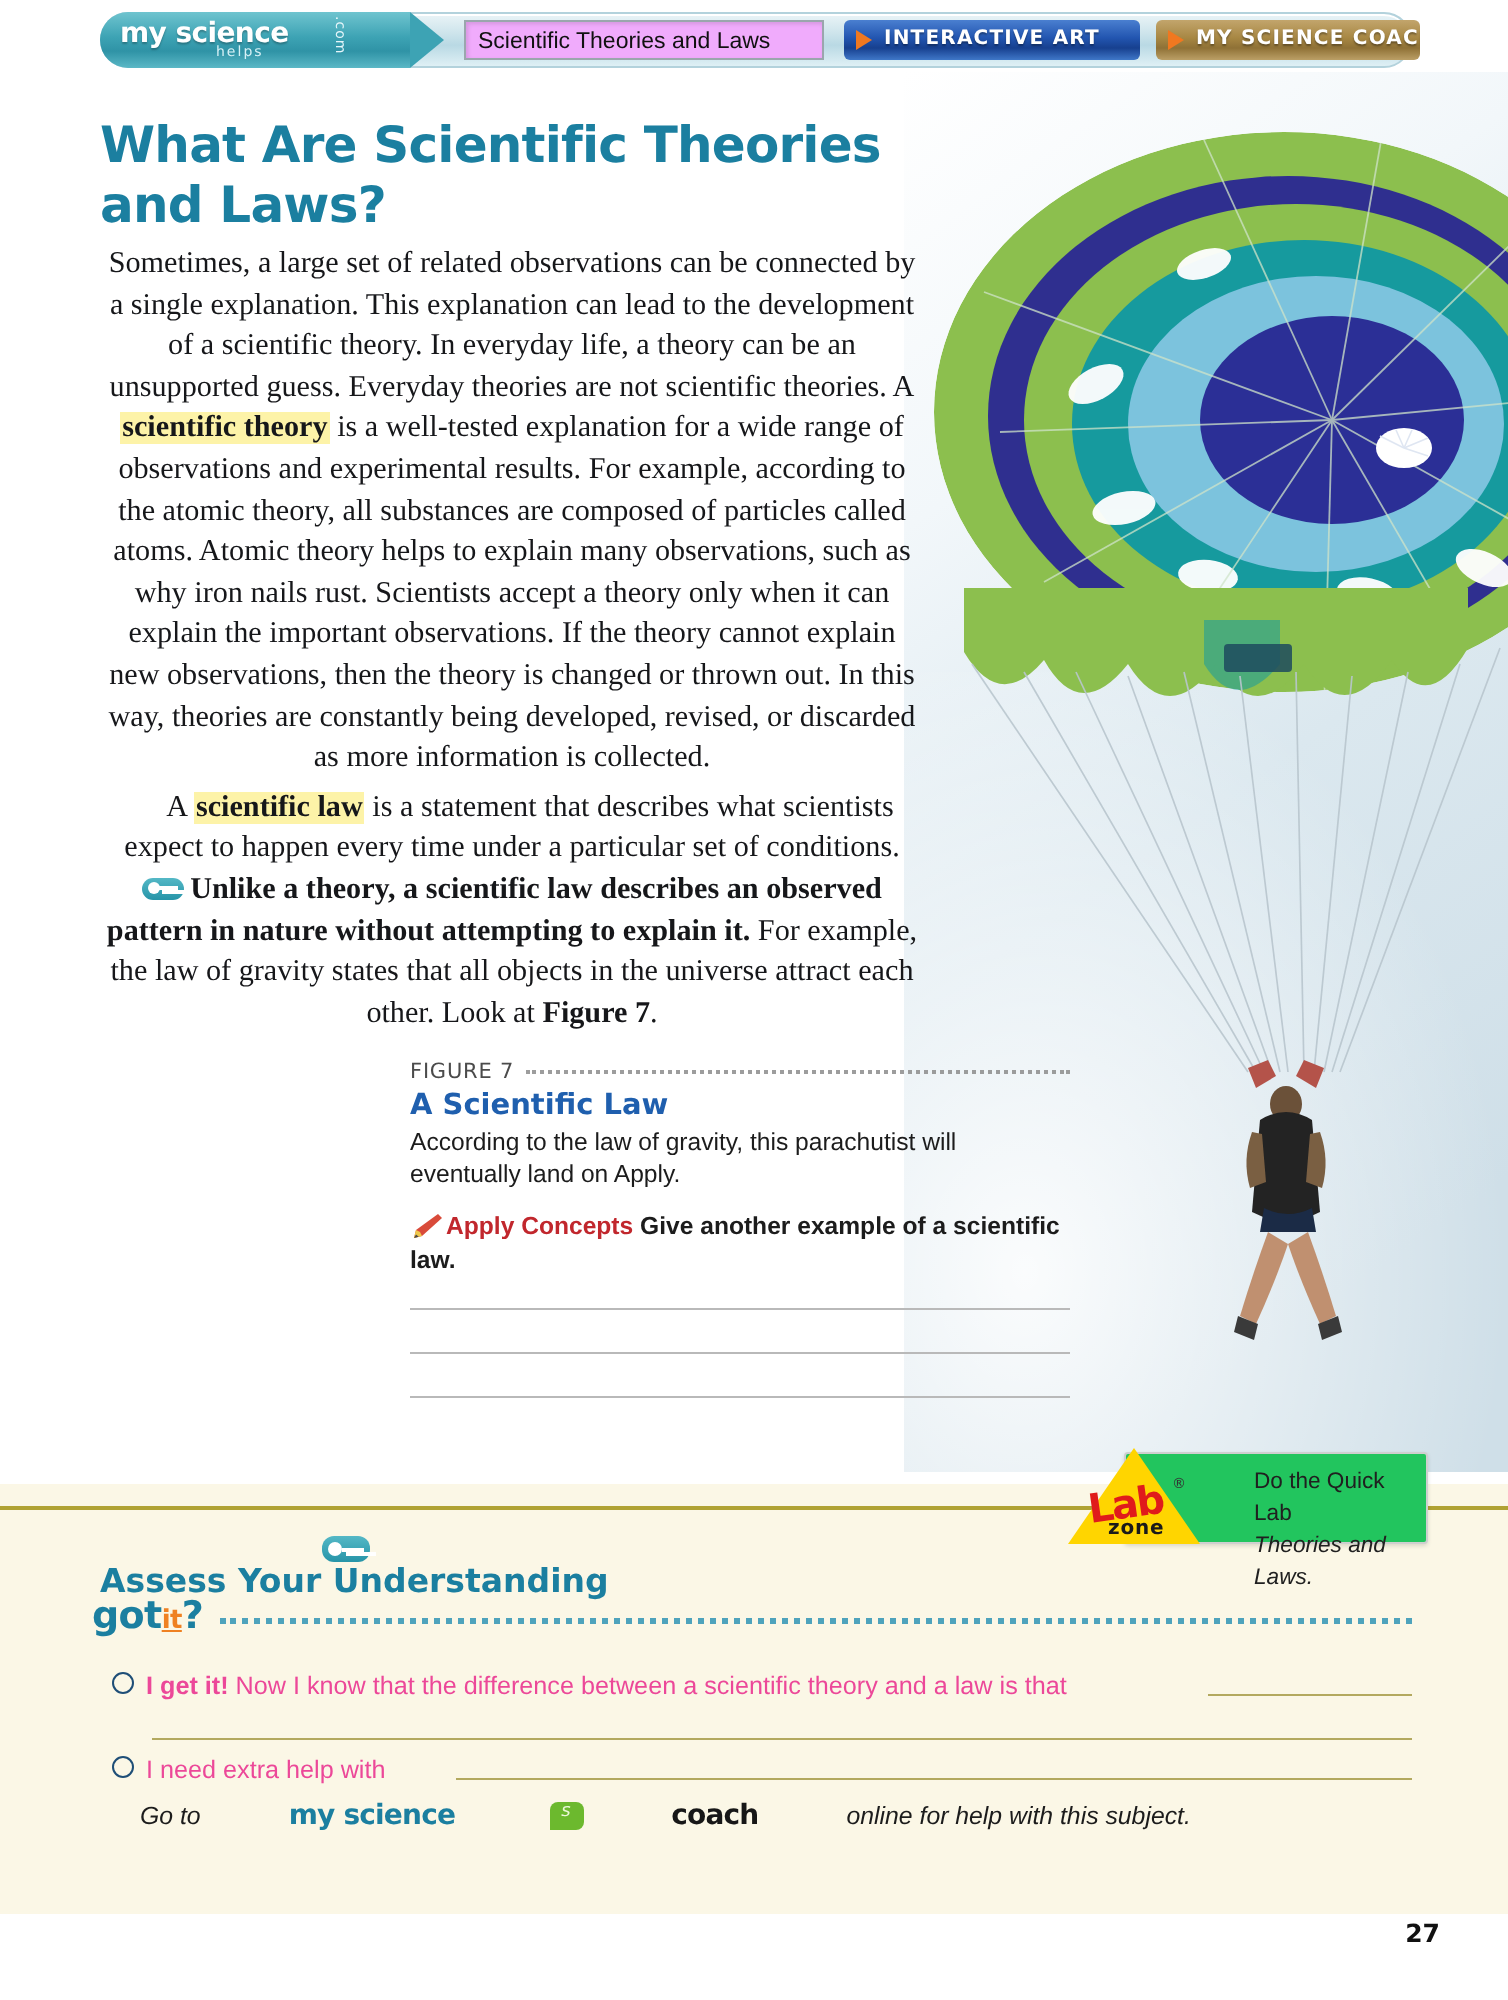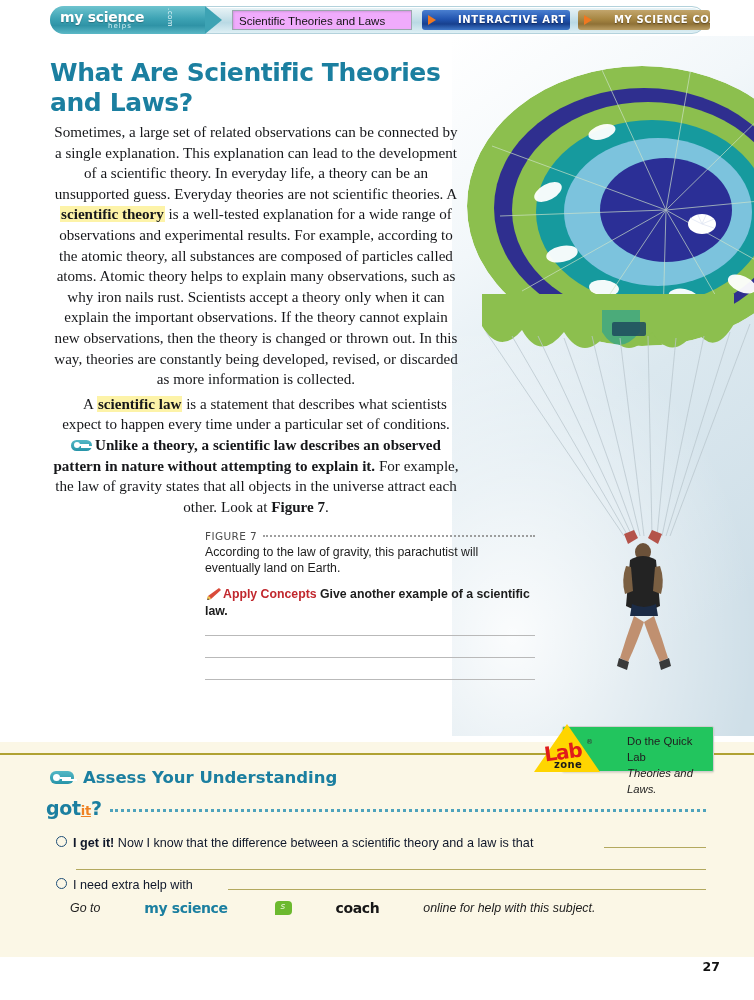--- a/index.html
+++ b/index.html
@@ -85,21 +85,21 @@
   .navbtn {
     position: absolute; top: 4px;
     height: 20px;
     border-radius: 3px;
     font-family: "DejaVu Sans", sans-serif;
     font-weight: bold;
     font-size: 10px;
     letter-spacing: .6px;
     line-height: 20px;
     color: #ffffff;
-    padding-left: 36px;
+    padding-left: 20px;
     box-sizing: border-box;
     white-space: nowrap;
     overflow: hidden;
   }
   .navbtn::before {
     content:"";
     position: absolute; left: 6px; top: 5px;
     width: 0; height: 0;
     border-top: 5px solid transparent;
     border-bottom: 5px solid transparent;
@@ -308,20 +308,21 @@
   }
 
   .assess-head {
     position: absolute;
     left: 50px; top: 768px;
     display: flex; align-items: center;
     font-family: "DejaVu Sans", sans-serif;
     font-weight: bold;
     font-size: 16.5px;
     color: #1b7fa0;
+    flex-direction: column;
   }
   .assess-head .keyicon {
     width: 24px; height: 13px; margin-right: 9px;
   }
   .assess-head .keyicon::before { width: 7px; height: 7px; left: 3px; top: 3px; }
   .assess-head .keyicon::after { left: 10px; top: 5.5px; width: 11px; }
 
   .gotit-row {
     position: absolute;
     left: 46px; top: 797px;
@@ -347,21 +348,21 @@
     border-top: 3px dotted #3c9bb8;
     opacity: .9;
   }
 
   .qrow {
     position: absolute;
     left: 56px;
     width: 650px;
     font-family: "Liberation Sans", sans-serif;
     font-size: 12.6px;
-    color: #0f172a;
+    color: #ec4899;
   }
   .qrow .circle {
     display: inline-block;
     width: 9px; height: 9px;
     border: 1.4px solid #1e4e77;
     border-radius: 50%;
     margin-right: 6px;
     vertical-align: 0px;
   }
   .qrow .strong { font-weight: bold; }
@@ -544,21 +545,22 @@
   <p class="para"><span>Sometimes, a large set of related observations can be connected by a single explanation. This explanation can lead to the development of a scientific theory. In everyday life, a theory can be an unsupported guess. Everyday theories are not scientific theories. A </span><span class="hl">scientific theory</span><span> is a well-tested explanation for a wide range of observations and experimental results. For example, according to the atomic theory, all substances are composed of particles called atoms. Atomic theory helps to explain many observations, such as why iron nails rust. Scientists accept a theory only when it can explain the important observations. If the theory cannot explain new observations, then the theory is changed or thrown out. In this way, theories are constantly being developed, revised, or discarded as more information is collected.</span></p>
 
   <p class="para second"><span>A </span><span class="hl">scientific law</span><span> is a statement that describes what scientists expect to happen every time under a particular set of conditions. </span><span class="keyicon"></span><b class="bold">Unlike a theory, a scientific law describes an observed pattern in nature without attempting to explain it.</b><span> For example, the law of gravity states that all objects in the universe attract each other. Look at </span><b class="bold">Figure 7</b><span>.</span></p>
 </div>
 
 <div class="figbox">
   <div class="fig-label-row">
     <span>FIGURE 7</span>
     <span class="fig-dots"></span>
   </div>
-  <div class="fig-desc">According to the law of gravity, this parachutist will eventually land on Earth.</div>
+  <div class="fig-title">A Scientific Law</div>
+  <div class="fig-desc">According to the law of gravity, this parachutist will eventually land on Apply.</div>
   <div class="fig-task">
     <span class="pencil">
       <svg width="16" height="12" viewBox="0 0 16 12">
         <polygon points="14,0 16,2 6,11 2,12 3,8" fill="#d94b3a"></polygon>
         <polygon points="6,11 2,12 3,8 5,9" fill="#efc94c"></polygon>
         <polygon points="2,12 3,10.2 4.4,11.4" fill="#4a4a4a"></polygon>
       </svg>
     </span><span class="apply">Apply Concepts</span><span> Give another example of a scientific law.</span>
   </div>
   <div class="answer-lines">

